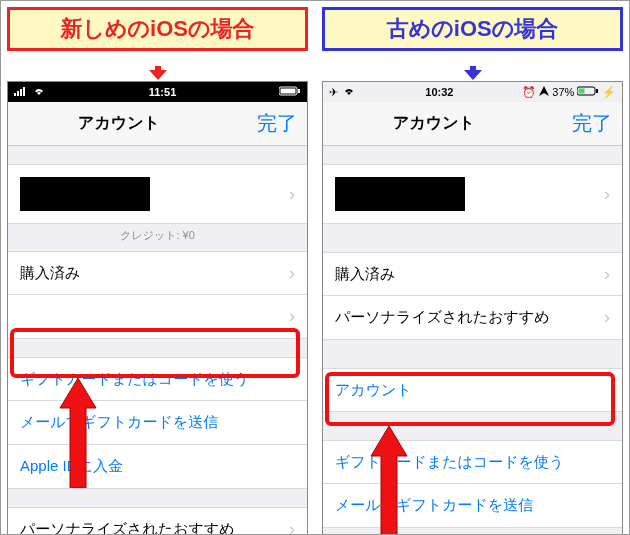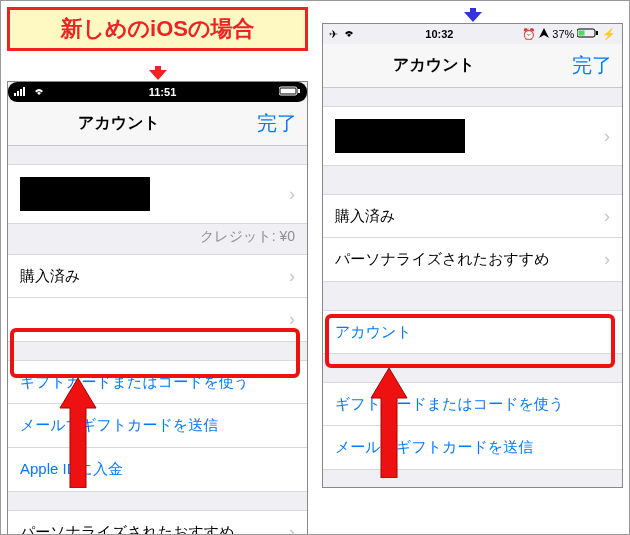--- a/index.html
+++ b/index.html
@@ -34,21 +34,21 @@
     position: relative;
   }
   .statusbar {
     height: 20px;
     font-size: 11px;
     display: flex;
     align-items: center;
     padding: 0 6px;
     color: #000;
   }
-  .statusbar.dark { background: #000; color: #fff; border-radius: 9px; }
+  .statusbar.dark { background: #000; color: #fff; }
   .statusbar .sb-left, .statusbar .sb-right { display:flex; align-items:center; gap:4px; }
   .statusbar .sb-center { flex:1; text-align:center; font-weight:600; }
   .sb-sig { display:inline-block; }
   .navbar {
     background: #f7f7f8;
     border-bottom: 1px solid #c8c8cc;
     height: 44px;
     display: flex;
     align-items: center;
     padding: 0 10px;
@@ -68,21 +68,21 @@
     padding:0 12px;
     font-size:15px;
     color:#000;
     position:relative;
   }
   .cell + .cell { border-top:none; }
   .cell.link { color:#007aff; }
   .cell .chev { margin-left:auto; color:#c7c7cc; font-size:18px; }
   .cell.account { height:60px; }
   .blackbox { width:130px; height:34px; background:#000; }
-  .credit { text-align:right; color:#8e8e93; font-size:14px; padding:4px 12px 8px; }
+  .credit { text-align:center; color:#8e8e93; font-size:11px; padding:4px 12px 8px; }
   .highlight-box {
     position:absolute;
     border:4px solid #e11;
     border-radius:6px;
     pointer-events:none;
     z-index:5;
   }
   .big-arrow {
     position:absolute;
     z-index:6;
@@ -166,20 +166,21 @@
       <div class="highlight-box" style="left:2px; top:246px; width:290px; height:50px;"></div>
       <div class="big-arrow" style="left:46px; top:296px;">
         <svg width="48" height="110">
             <path d="M24 0 L6 30 L16 30 L16 110 L32 110 L32 30 L42 30 Z" fill="#e11" stroke="#a00" stroke-width="1"></path>
           </svg>
       </div>
     </div>
   </div>
 
   <div class="panel">
+    <div class="caption caption-blue">古めのiOSの場合</div>
     <div class="arrow-down">
       <svg width="18" height="14">
           <path d="M9 14 L0 4 L6 4 L6 0 L12 0 L12 4 L18 4 Z" fill="#33d"></path>
         </svg>
     </div>
     <div class="phone">
       <div class="statusbar">
         <div class="sb-left">
           <span>✈</span>
           <span>

